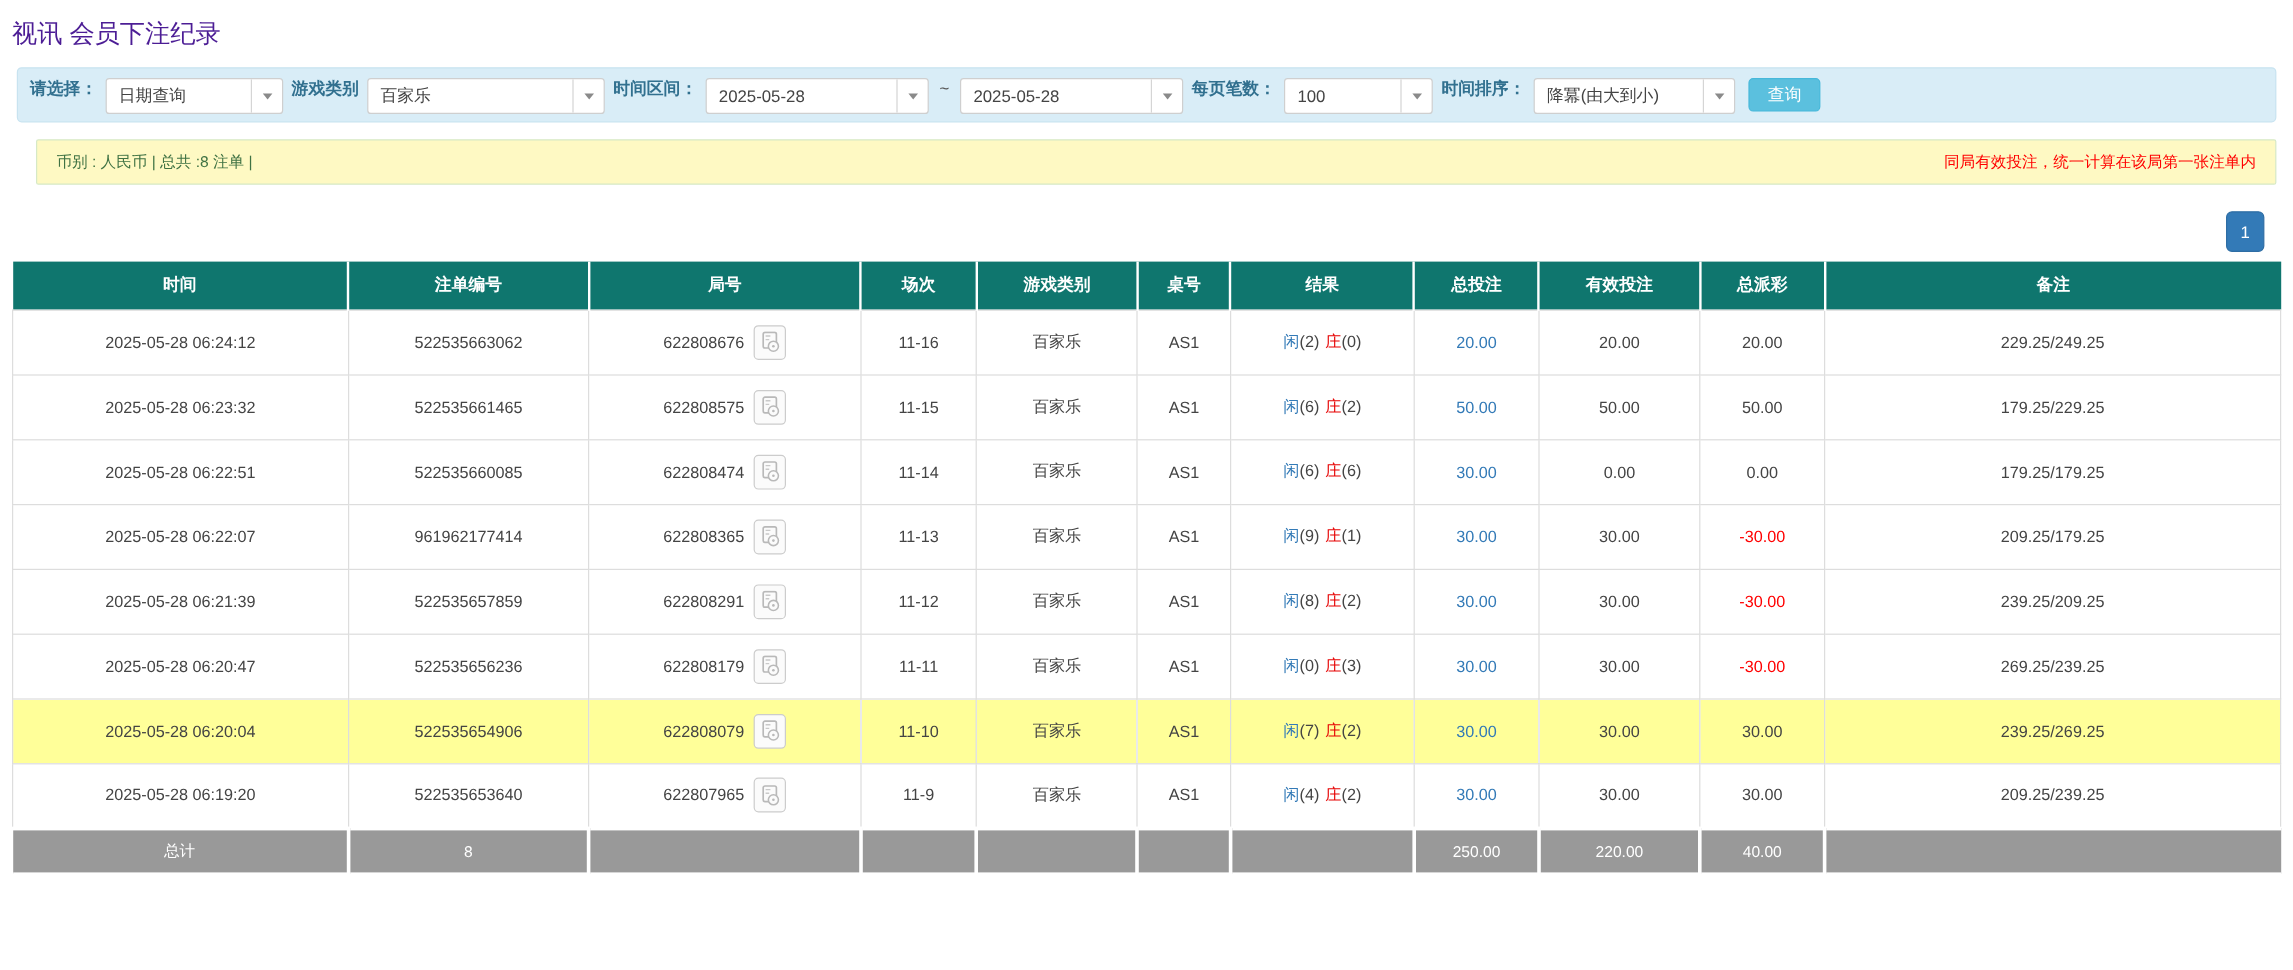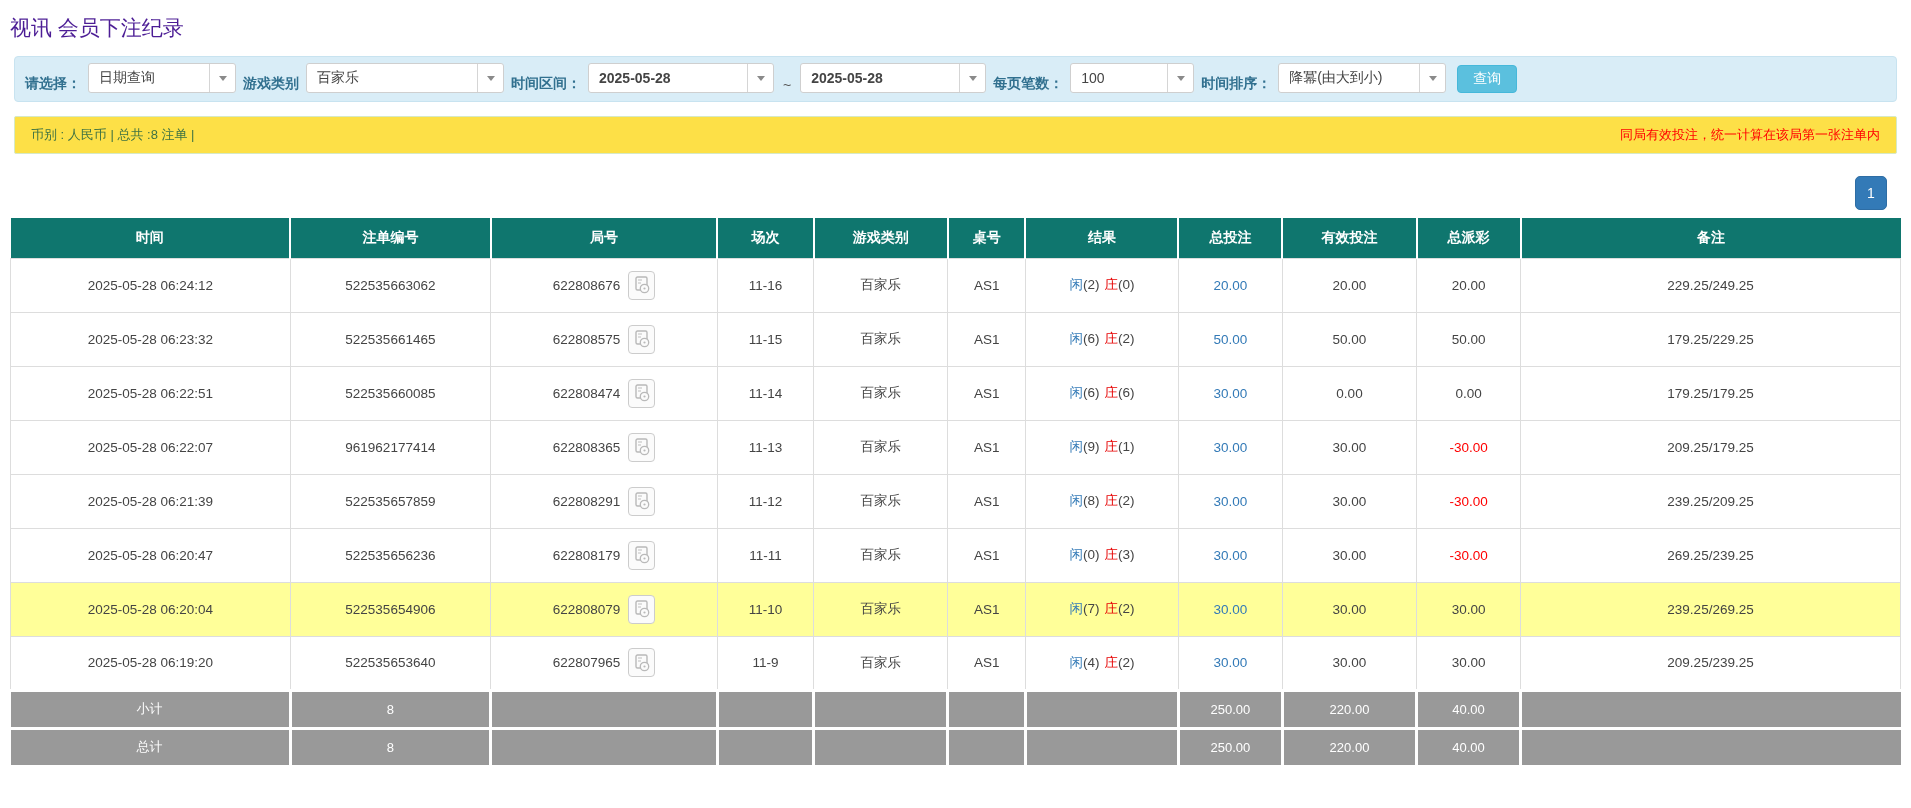--- a/index.html
+++ b/index.html
@@ -10,21 +10,21 @@
   .page-title { font-size: 21px; font-weight: normal; color: #4c1d95; padding: 14px 12px 12px 10px; }
 
   
   .filter-panel {
     margin: 2px 14px 0 14px;
     background: #d9edf7;
     border: 1px solid #c8e3f0;
     border-radius: 4px;
     padding: 8px 10px;
     display: flex;
-    align-items: flex-end;
+    align-items: flex-start;
     gap: 7px;
     height: 46px;
   }
   .f-label { color: #31708f; font-weight: bold; font-size: 14px; white-space: nowrap; }
   .selectbox {
     background: #fff;
     border: 1px solid #cfcfcf;
     border-radius: 3px;
     height: 30px;
     display: flex;
@@ -34,34 +34,34 @@
   }
   .selectbox .sel-text { padding: 0 10px; font-size: 14px; color: #444; flex: 1; white-space: nowrap; }
   .selectbox .sel-caret {
     width: 26px; height: 100%;
     border-left: 1px solid #d5d5d5;
     display: flex; align-items: center; justify-content: center;
   }
   .caret-shape { width: 0; height: 0; border-left: 4px solid transparent; border-right: 4px solid transparent; border-top: 5px solid #8a8a8a; }
   .w-select { width: 148px; }
   .w-game { width: 198px; }
-  .w-date { width: 186px; font-weight: bold; }
+  .w-date { width: 186px; }
   .w-pp { width: 124px; }
   .w-sort { width: 168px; }
   .tilde { color: #555; font-size: 14px; padding: 0 2px; }
   .btn-search {
     background: #5bc0de; border: 1px solid #46b8da; color: #fff;
     font-size: 14px; border-radius: 4px; height: 28px; padding: 0 15px; cursor: pointer;
     margin-left: 4px;
   }
 
   
   .summary-bar {
-    margin: 14px 14px 0 14px;
-    background: #fde047;
+    margin: 14px 14px 0 30px;
+    background: #fef9c3;
     border: 1px solid #d6e9c6;
     border-radius: 2px;
     padding: 0 16px;
     height: 38px;
     display: flex;
     align-items: center;
     justify-content: space-between;
     font-size: 13px;
   }
   .summary-left { color: #3f7243; }
@@ -429,33 +429,20 @@
       <span class="res-xian">闲</span><span class="res-num">(4)</span><span class="res-gap"></span><span class="res-zhuang">庄</span><span class="res-num">(2)</span>
     </td>
     <td><a class="betlink">30.00</a></td>
     <td>30.00</td>
     <td>30.00</td>
     <td>209.25/239.25</td>
   </tr>
 </tbody>
   <tfoot>
     <tr>
-      <td>小计</td>
-      <td>8</td>
-      <td></td>
-        <td></td>
-        <td></td>
-      <td></td>
-        <td></td>
-      <td>250.00</td>
-      <td>220.00</td>
-      <td>40.00</td>
-      <td></td>
-    </tr>
-    <tr>
       <td>总计</td>
       <td>8</td>
       <td></td>
         <td></td>
         <td></td>
       <td></td>
         <td></td>
       <td>250.00</td>
       <td>220.00</td>
       <td>40.00</td>

